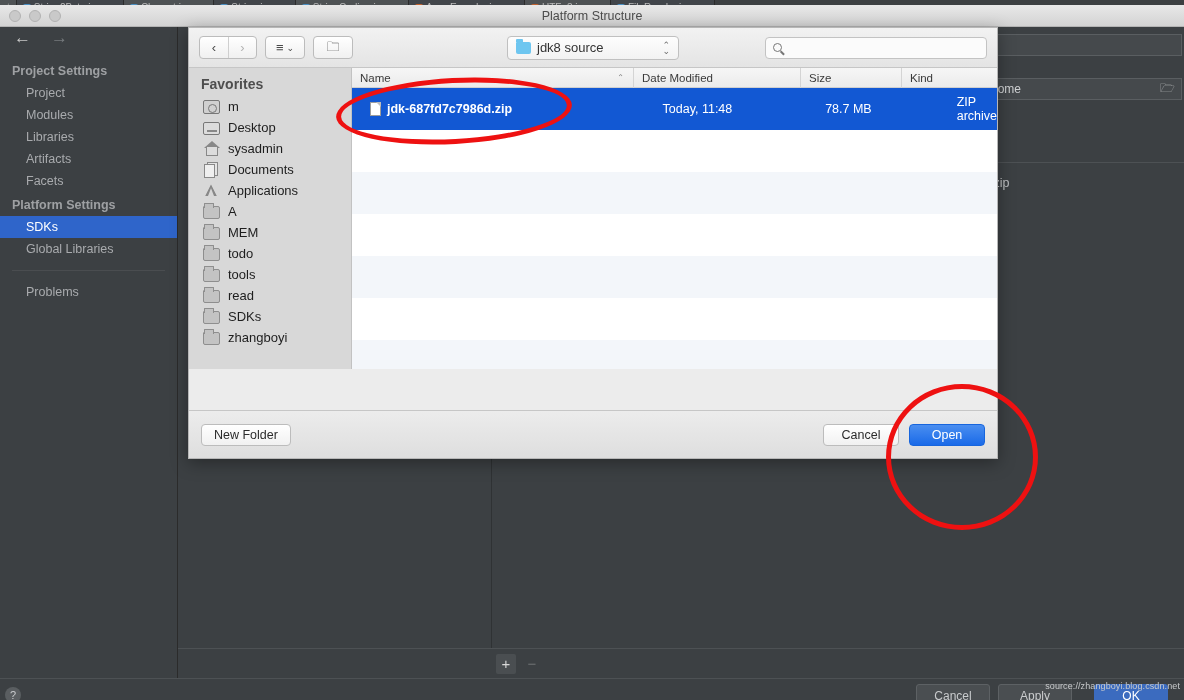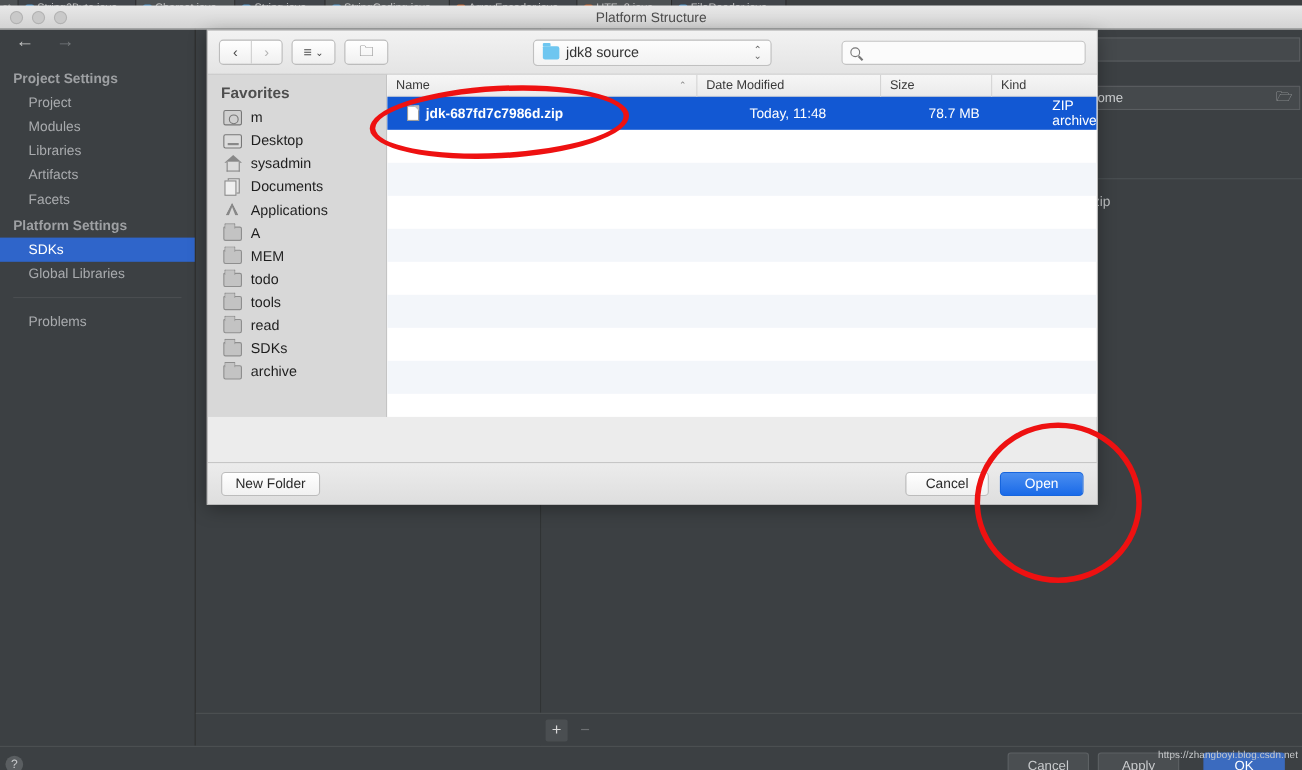--- a/index.html
+++ b/index.html
@@ -131,21 +131,21 @@
   .seg > div + div { border-left: 1px solid #cfcfcf; }
   .seg .dim { color: #b3b3b3; }
   .tbtn {
     height: 23px; min-width: 40px; border: 1px solid #bcbcbc; border-radius: 4px;
     background: linear-gradient(#ffffff,#f0f0f0);
     display: flex; align-items: center; justify-content: center; gap: 3px;
     font-size: 13px; color: #4a4a4a; padding: 0 7px;
   }
   .loc-pop {
     position: absolute; left: 50%; transform: translateX(-50%);
-    width: 217px; height: 24px; border: 1px solid #c0c0c0; border-radius: 4px;
+    width: 172px; height: 24px; border: 1px solid #c0c0c0; border-radius: 4px;
     background: linear-gradient(#fdfdfd,#f2f2f2);
     display: flex; align-items: center; padding: 0 8px; gap: 6px;
     font-size: 13px; color: #333;
   }
   .loc-pop .stepper {
     margin-left: auto; display: flex; flex-direction: column;
     line-height: 6px; font-size: 9px; color: #6b6b6b;
   }
   .folder-ic {
     width: 15px; height: 12px; background: #6ec6f0; border-radius: 1px 2px 2px 2px;
@@ -217,38 +217,38 @@
     align-items: center;
   }
   .list-head > div { padding-left: 8px; position: relative; height: 20px; line-height: 20px; }
   .list-head > div + div { border-left: 1px solid #d4d4d4; }
   .col-name { width: 281px; }
   .col-date { width: 167px; }
   .col-size { width: 101px; }
   .col-kind { flex: 1; }
   .sort-caret { position: absolute; right: 9px; top: 0; font-size: 8px; color: #7d7d7d; }
 
-  .row { display: flex; height: 30px; align-items: center; font-size: 12.5px; color: #141414; }
+  .row { display: flex; height: 42px; align-items: center; font-size: 12.5px; color: #141414; gap: 19px; }
   .row.alt { background: #f3f6fa; }
   .row.sel { background: #1258d3; color: #ffffff; }
   .row .c-name { width: 281px; display: flex; align-items: center; gap: 6px; padding-left: 18px; font-weight: bold; }
   .row .c-date { width: 167px; text-align: center; }
   .row .c-size { width: 101px; text-align: right; padding-right: 10px; }
   .row .c-kind { flex: 1; padding-left: 8px; margin-left: 48px; }
   .doc-ic {
     width: 11px; height: 14px; background: #ffffff; border: 1px solid #9c9c9c;
     position: relative; flex: 0 0 auto;
   }
   .doc-ic:after {
     content:""; position:absolute; right:-1px; top:-1px;
     border-left: 5px solid transparent; border-top: 5px solid #bdbdbd;
   }
 
   .op-footer {
-    height: 38px; background: linear-gradient(#ececec,#dedede);
+    height: 48px; background: linear-gradient(#ececec,#dedede);
     border-top: 1px solid #c6c6c6;
     display: flex; align-items: center; padding: 14px 12px; margin-top: 41px;
   }
   .btn {
     height: 22px; min-width: 76px; border-radius: 4px; border: 1px solid #bcbcbc;
     background: linear-gradient(#ffffff,#f1f1f1); font-size: 12.5px; color: #2b2b2b;
     display: flex; align-items: center; justify-content: center; padding: 0 12px;
   }
   .btn.primary { background: linear-gradient(#4a8ef0,#1a6ae8); border-color: #1765dd; color: #fff; }
   .spacer { flex: 1; }
@@ -345,21 +345,21 @@
   <div class="ide-bottom-bar">
     <div class="plus-btn">+</div>
     <div class="minus-btn">−</div>
   </div>
 
   <div class="ide-footer">
     <div class="help-circle">?</div>
     <div class="footer-btn" style="right:194px;">Cancel</div>
     <div class="footer-btn" style="right:112px;">Apply</div>
     <div class="footer-btn ok" style="right:16px;">OK</div>
-    <div class="watermark">https://zhangboyi.blog.csdn.net</div>
+    <div class="watermark">source://zhangboyi.blog.csdn.net</div>
   </div>
 
   <div class="ps-titlebar">
     <div class="traffic">
       <div class="light"></div>
       <div class="light"></div>
       <div class="light"></div>
     </div>
     <div class="ps-title">Platform Structure</div>
   </div>
@@ -437,21 +437,21 @@
             <div class="sb-item">
               <span class="ic ic-folder"></span>
               <span>read</span>
             </div>
             <div class="sb-item">
               <span class="ic ic-folder"></span>
               <span>SDKs</span>
             </div>
             <div class="sb-item">
               <span class="ic ic-folder"></span>
-              <span>archive</span>
+              <span>zhangboyi</span>
             </div>
           </div>
       </div>
 
       <div class="op-list">
         <div class="list-head">
           <div class="col-name">
             <span>Name</span>
             <span class="sort-caret">⌃</span>
           </div>

